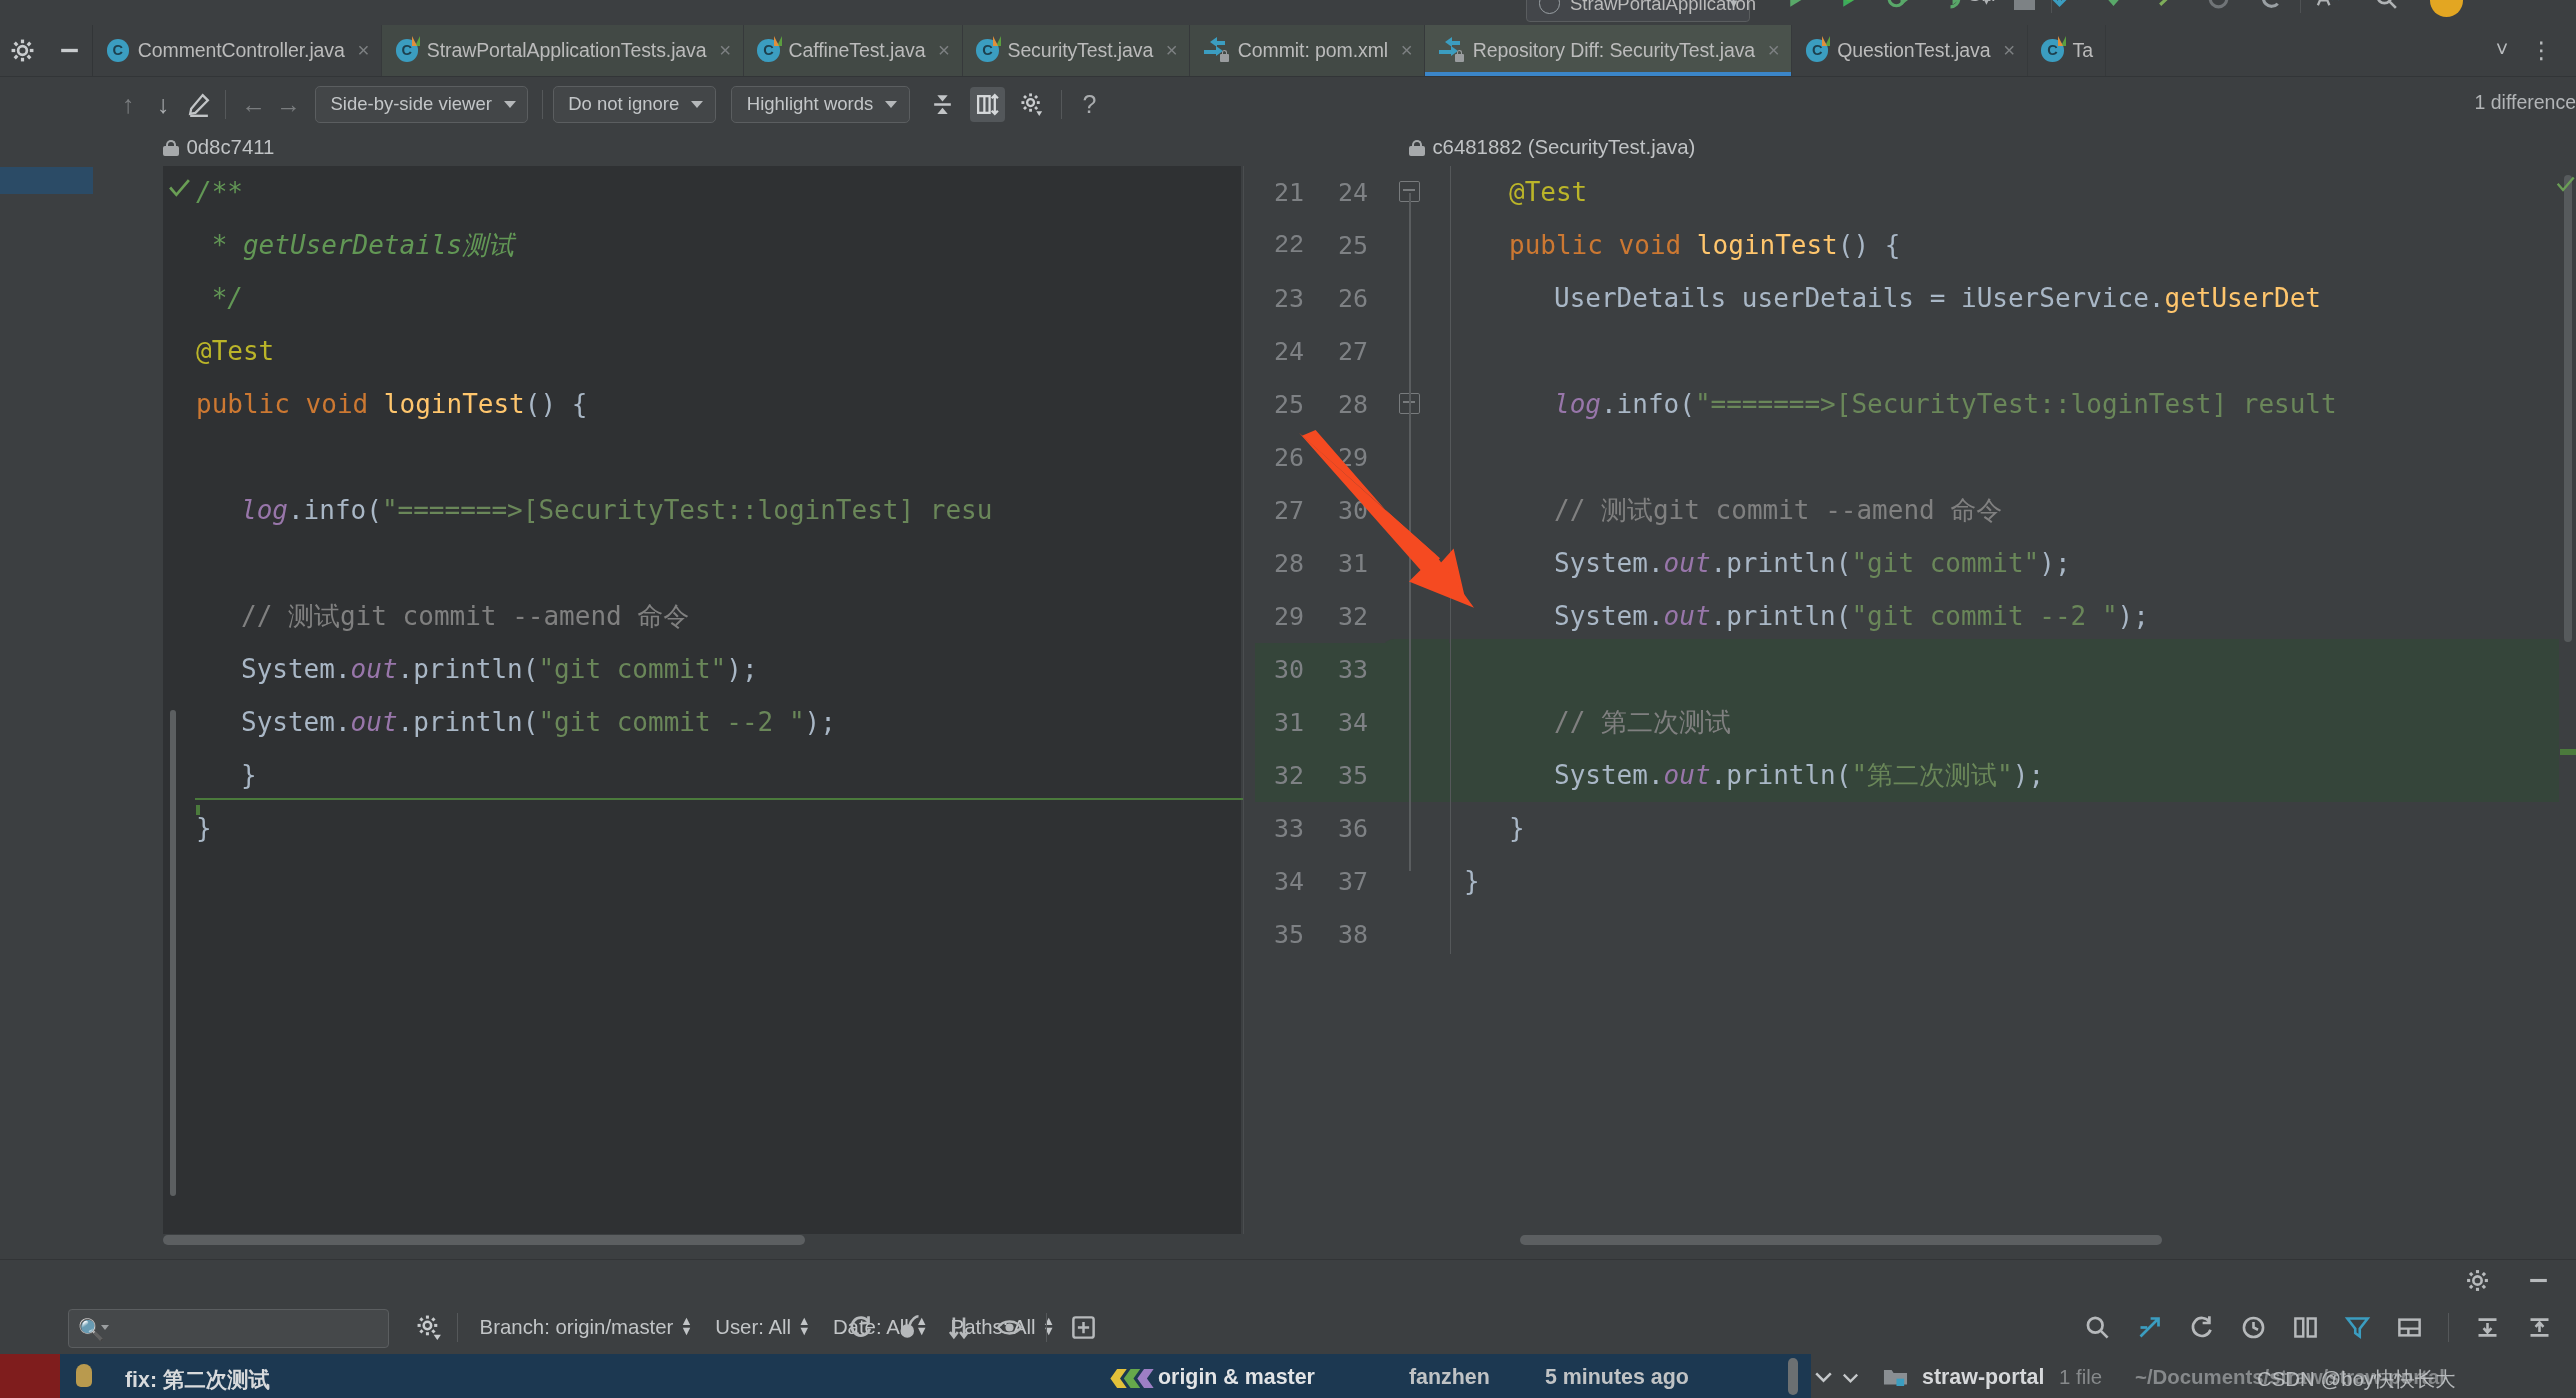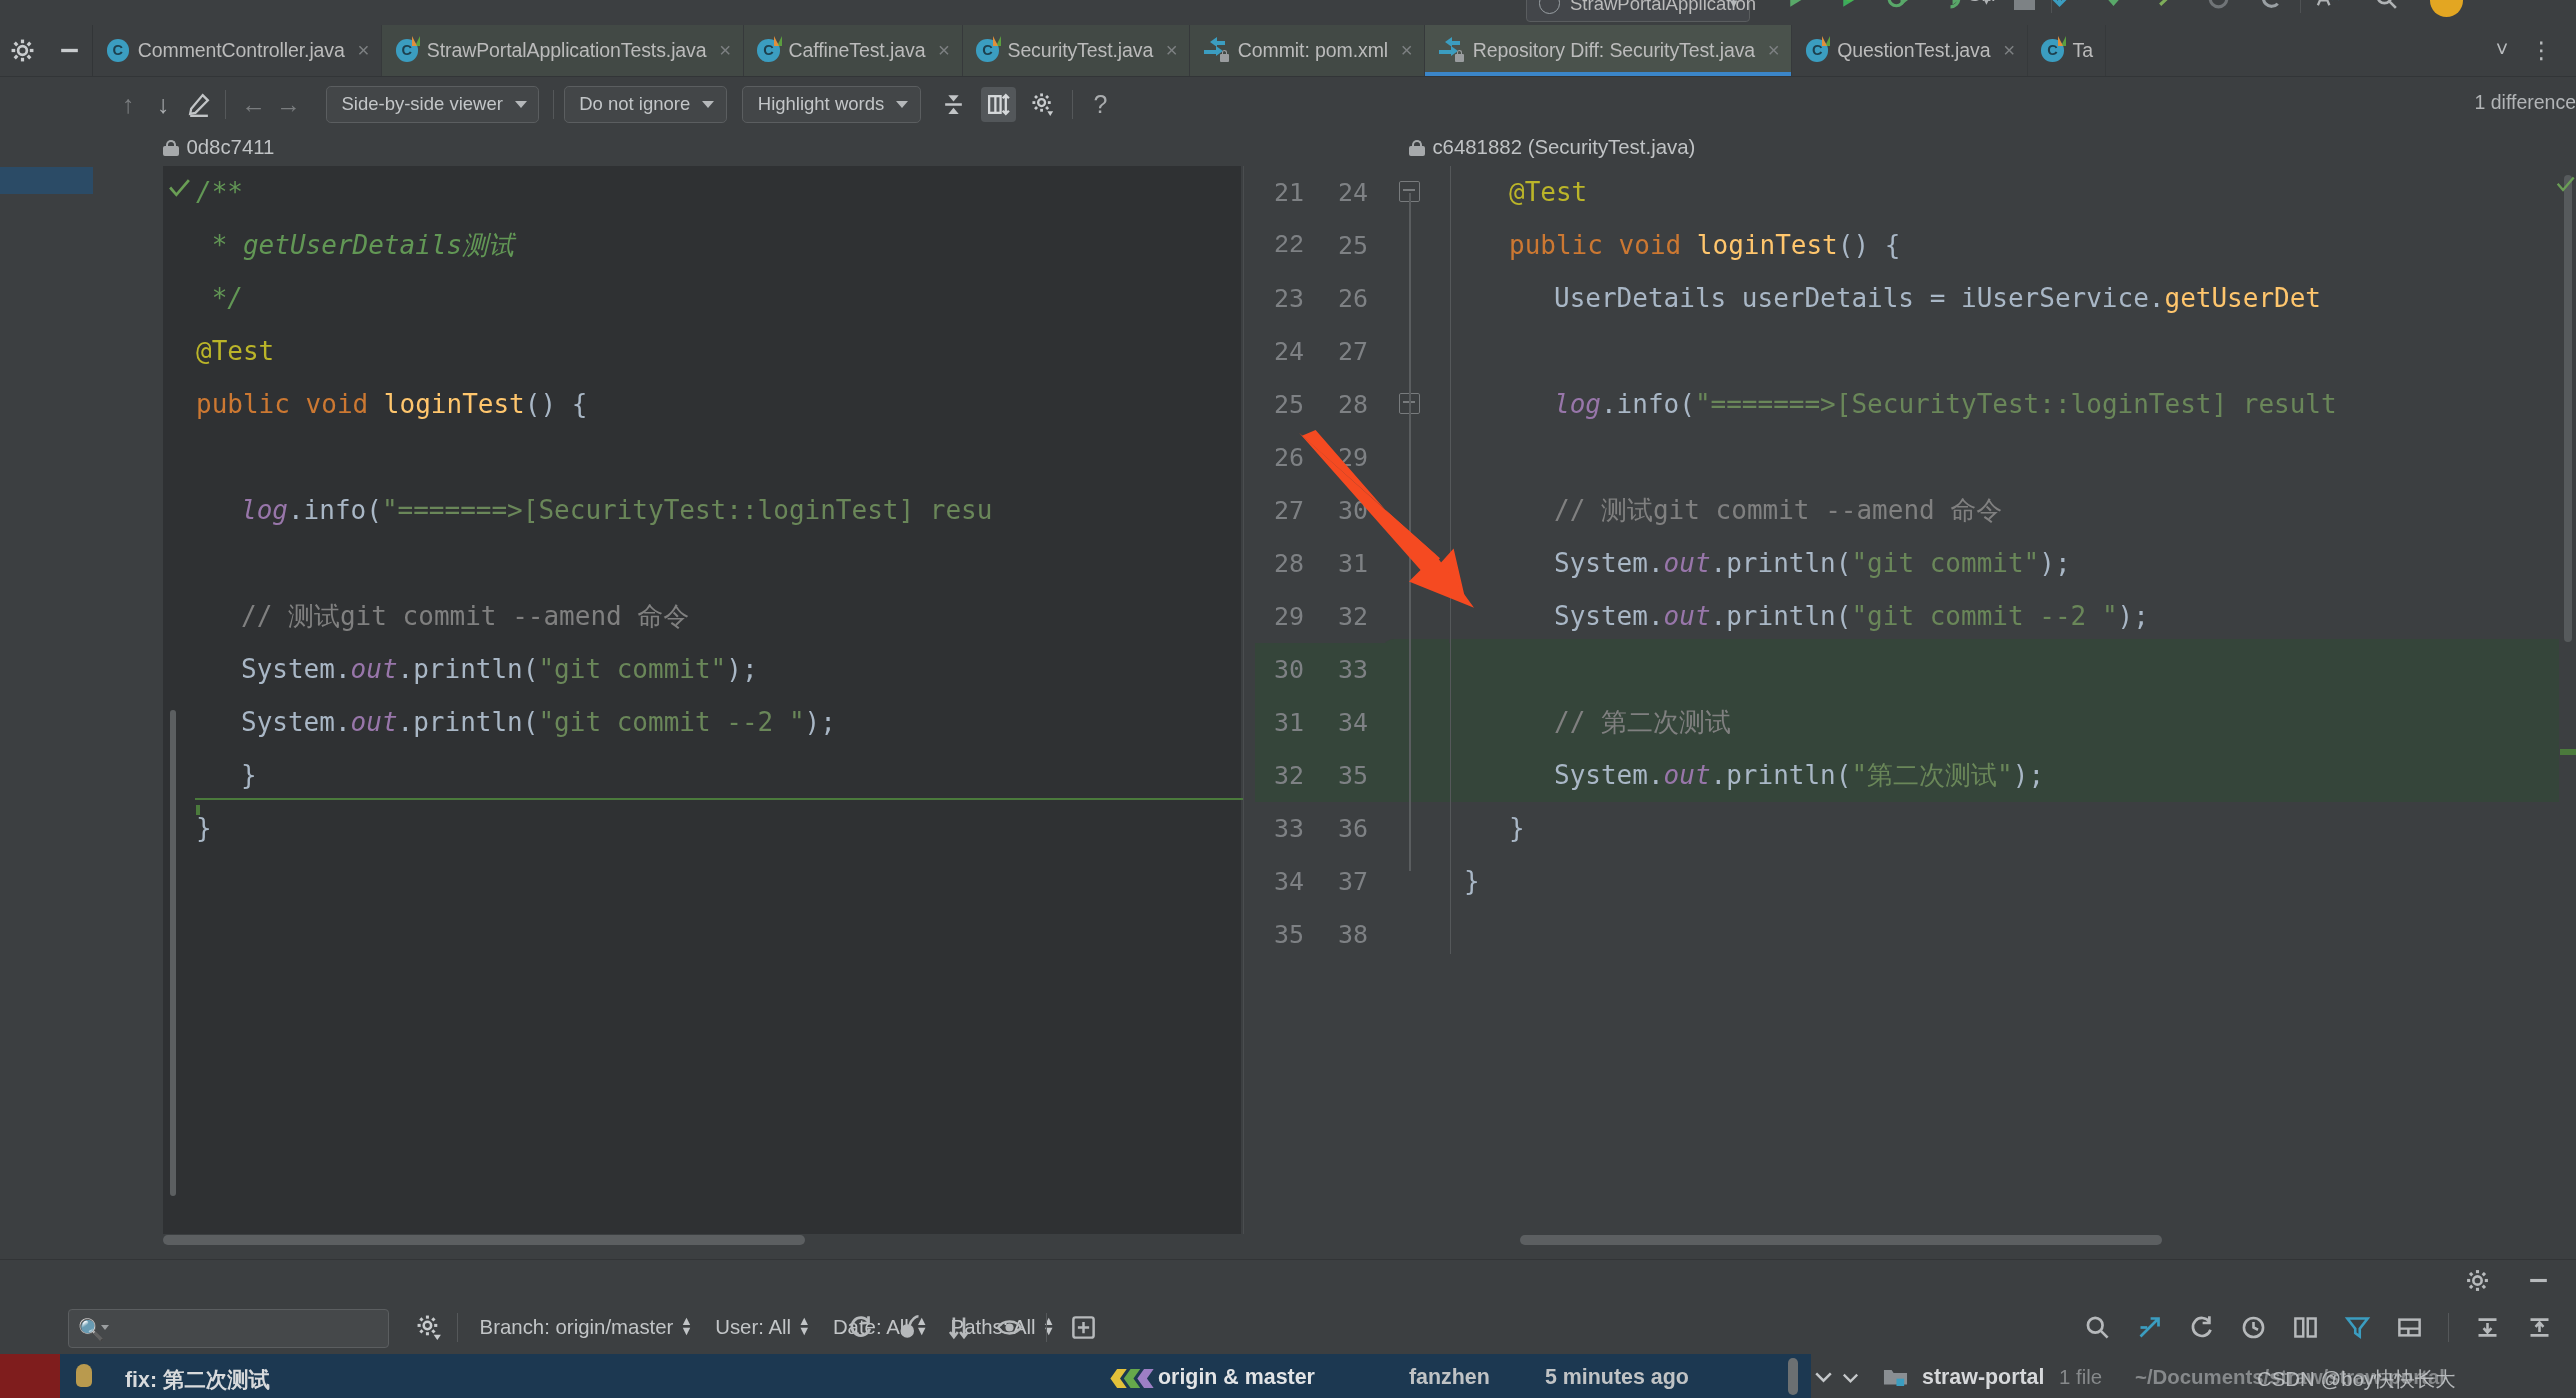--- a/index.html
+++ b/index.html
@@ -328,21 +328,21 @@
     <div class="tbtn">↓</div>
     <div class="tbtn">
       <svg width="25" height="25" viewBox="0 0 24 24">
           <path d="M16 3 L21 8 L9 20 L4 21 L5 16 Z" fill="none" stroke="#c2c5c7" stroke-width="2.2"></path>
           <path d="M4 23 H21" stroke="#c2c5c7" stroke-width="2.6"></path>
         </svg>
     </div>
     <div class="vsep"></div>
     <div class="tbtn dim">←</div>
     <div class="tbtn dim">→</div>
-    <div class="combo" style="margin-left:20px">
+    <div class="combo" style="margin-left:9px">
       <span>Side-by-side viewer</span>
       <span class="caret"></span>
     </div>
     <div class="vsep"></div>
     <div class="combo">
       <span>Do not ignore</span>
       <span class="caret"></span>
     </div>
     <div class="combo" style="margin-left:11.7px">
       <span>Highlight words</span>

